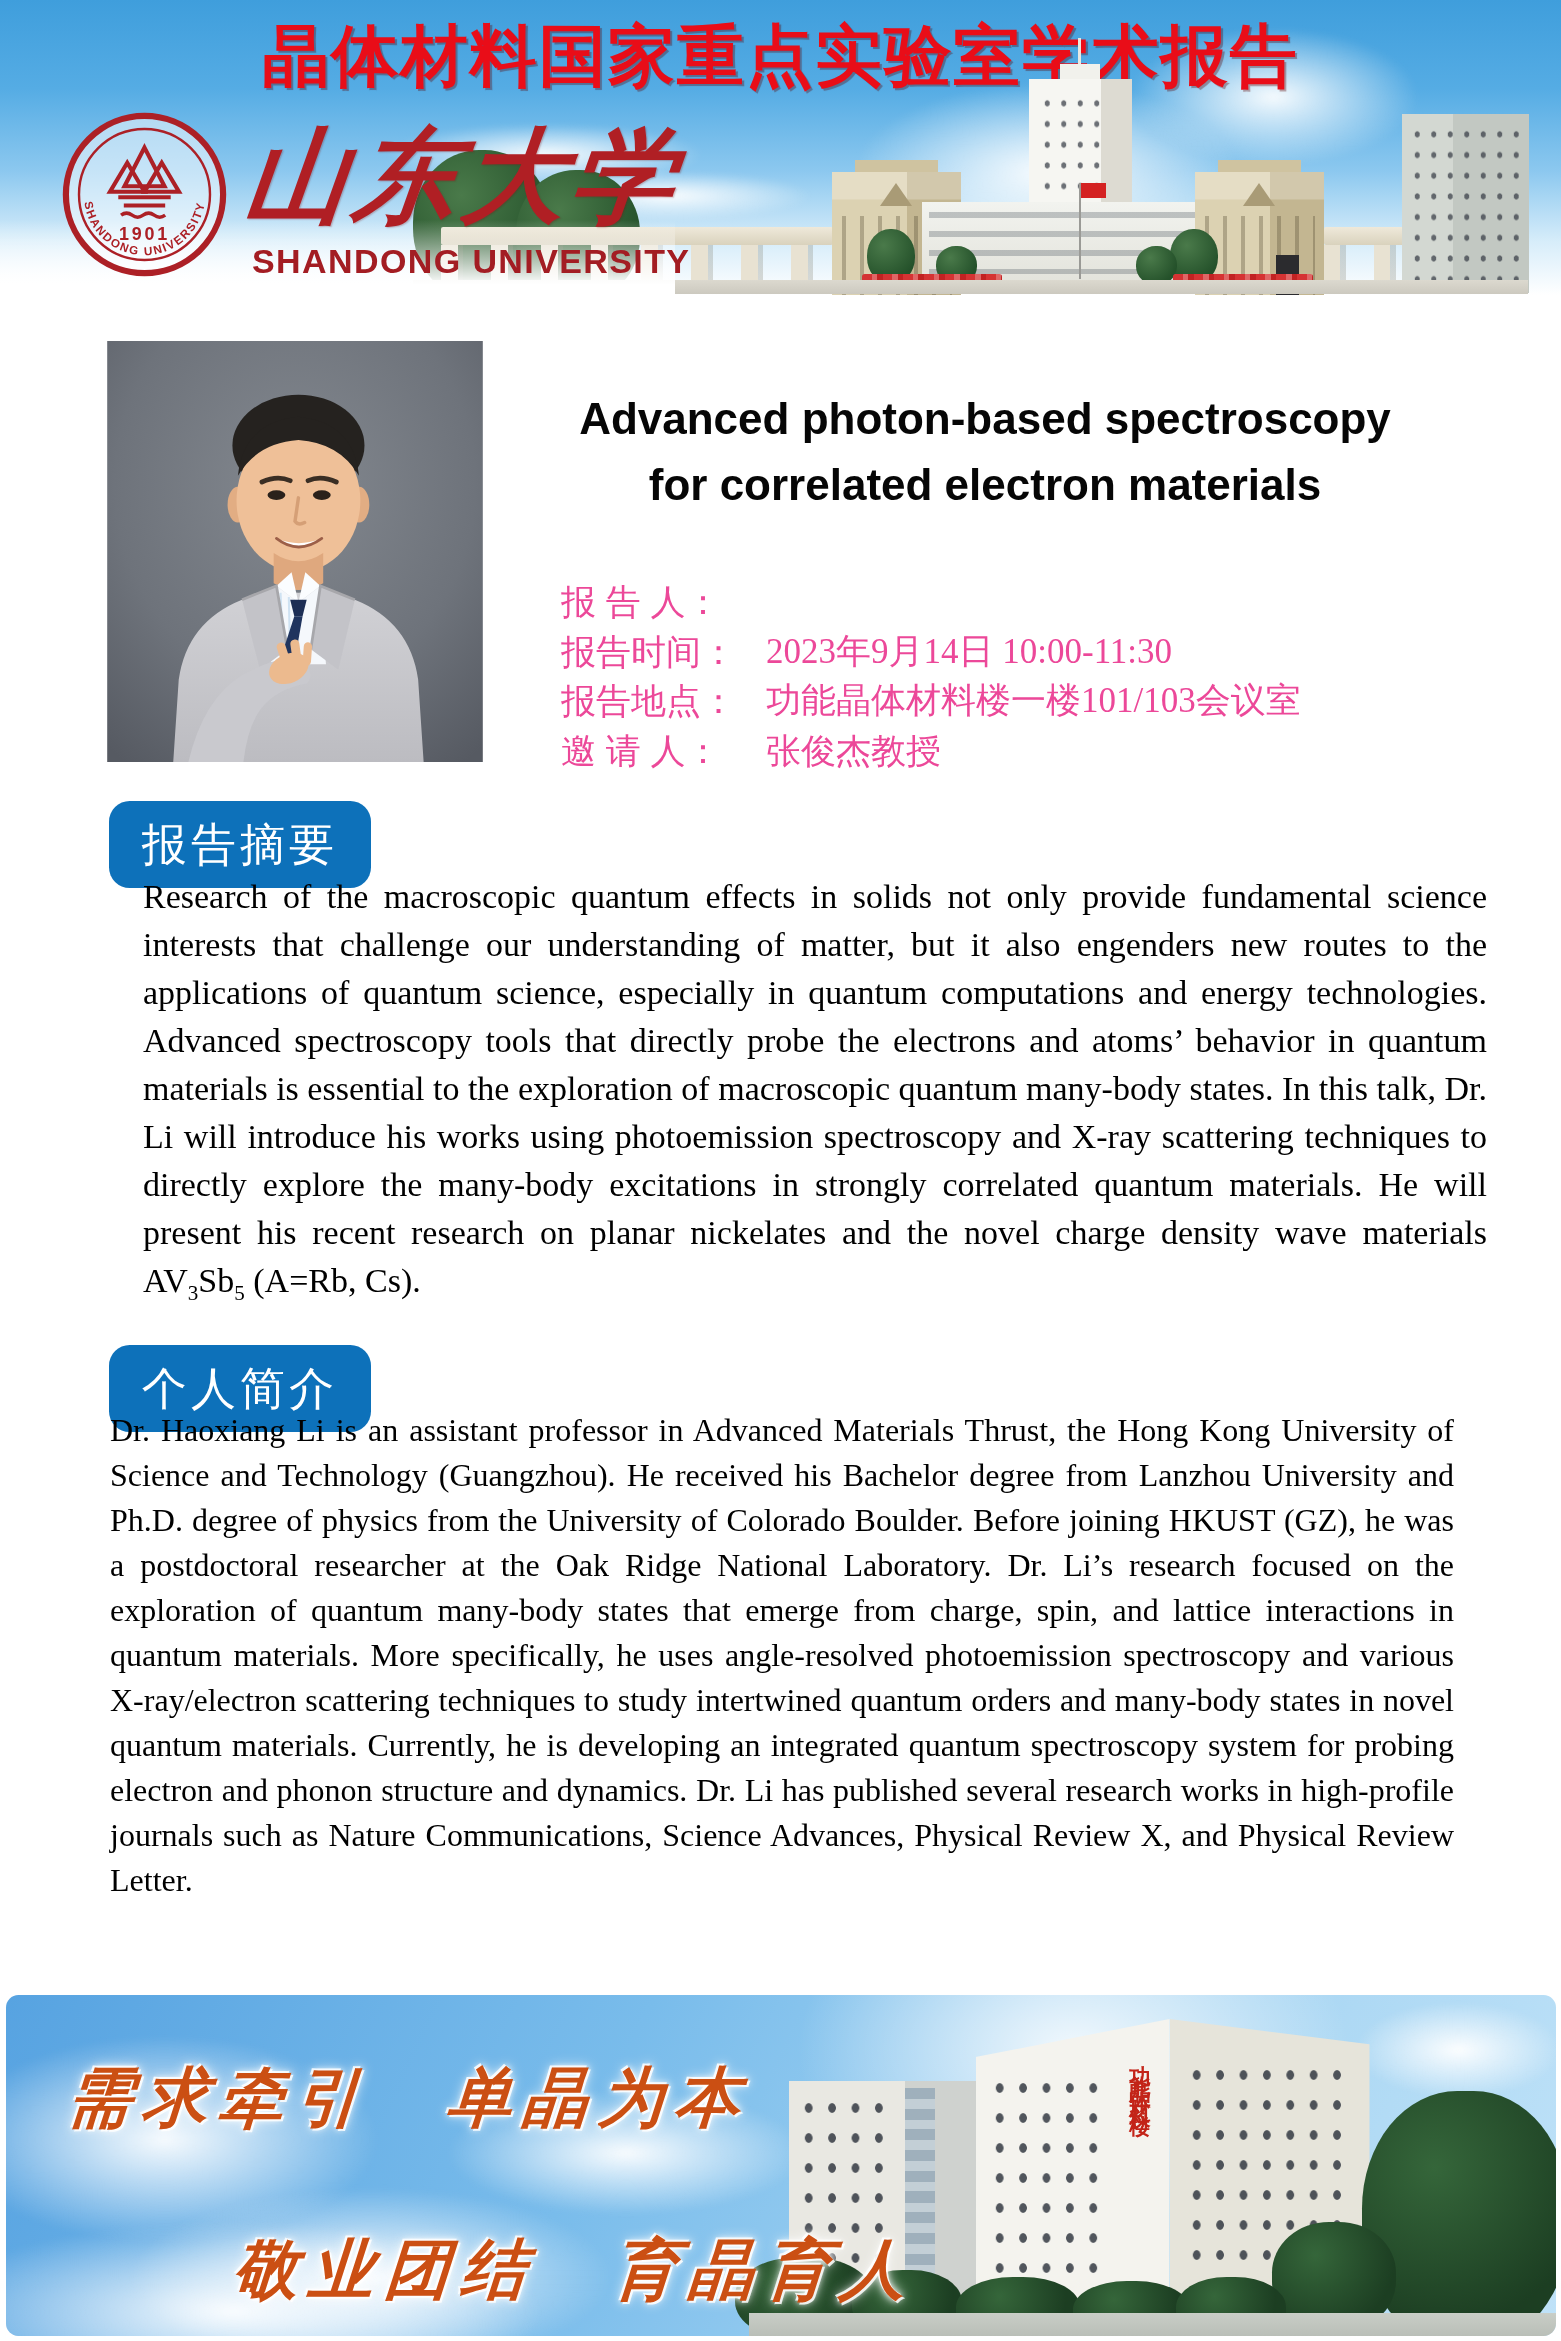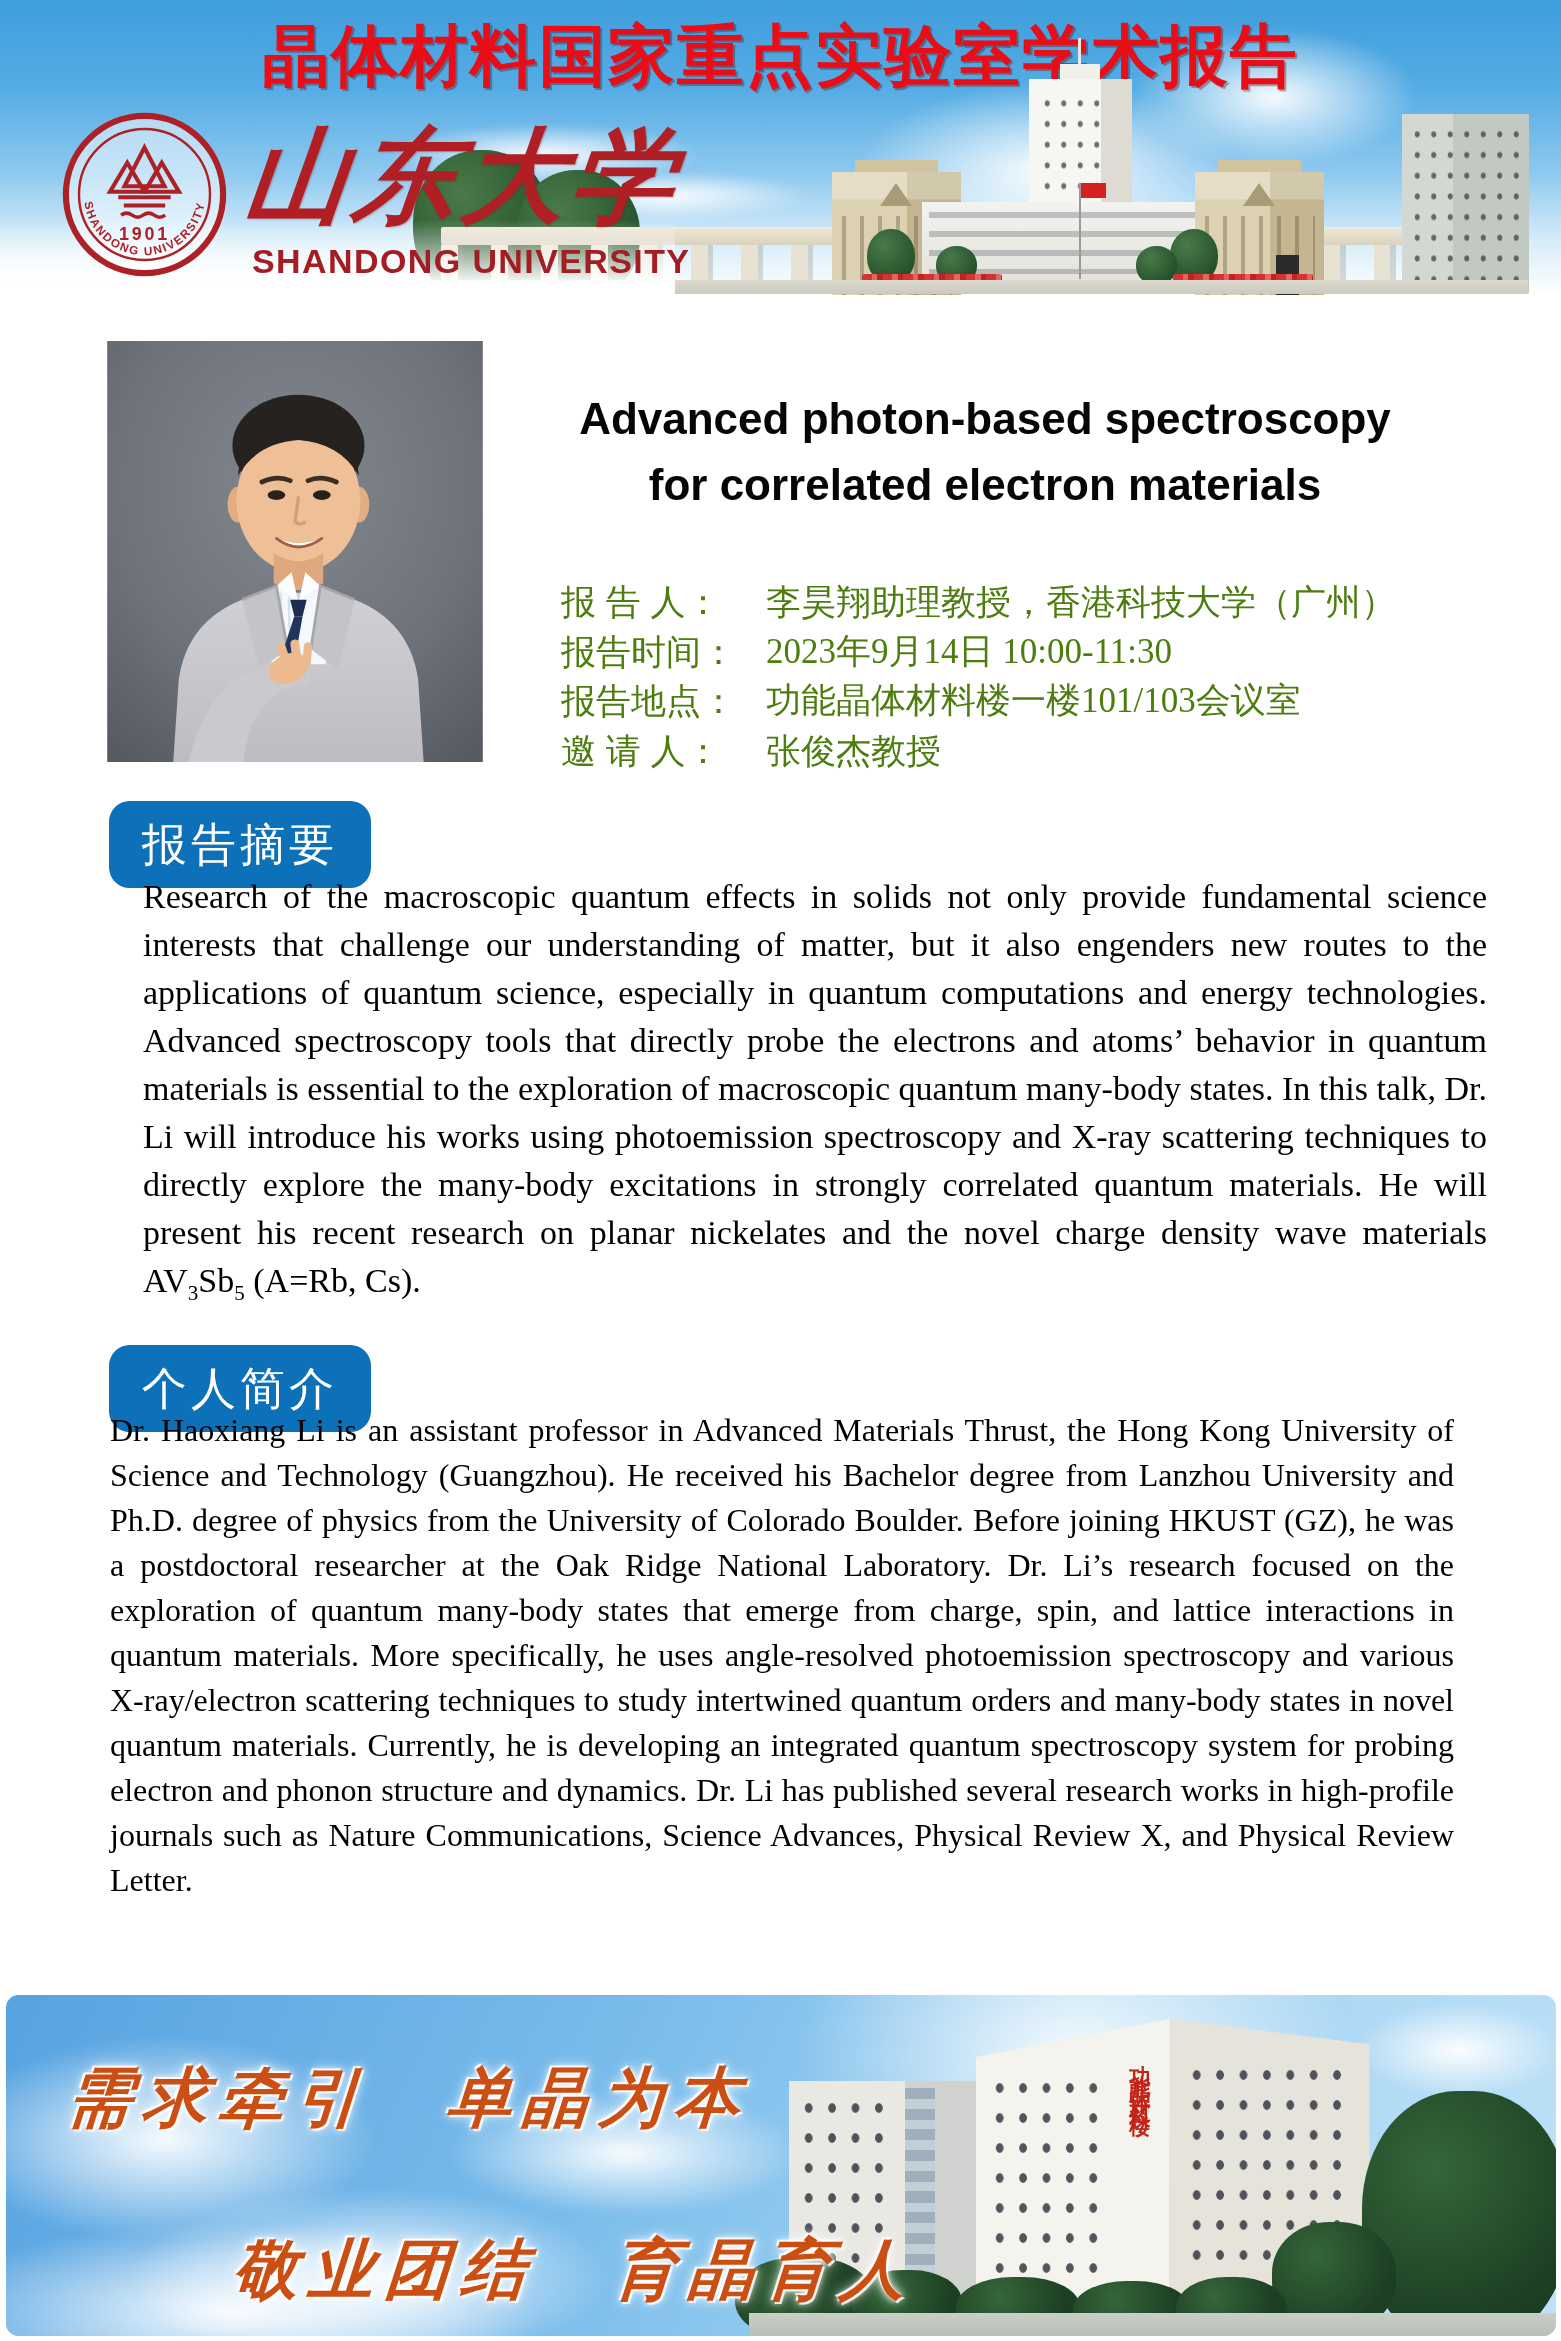--- a/index.html
+++ b/index.html
@@ -83,21 +83,21 @@
   }
 
   
   .photo { position:absolute; left:107px; top:341px; width:376px; height:421px; }
 
   
   .talk-title {
     position:absolute; left:496px; top:386px; width:978px; text-align:center;
     font-size:44px; font-weight:bold; color:#060606; line-height:66px;
   }
-  .details { position:absolute; left:561px; top:582px; width:922px; font-size:35px; color:#4d7c0f; }
+  .details { position:absolute; left:561px; top:582px; width:922px; font-size:35px; color:#ec4899; }
   .detail-row { display:flex; line-height:40px; margin-bottom:9.6px; }
   .detail-label { width:179px; flex:0 0 auto; margin-right:26px; white-space:pre; }
   .detail-value { white-space:nowrap; }
   .detail-row.bold .detail-value { font-weight:normal; font-family:"Liberation Serif","DejaVu Serif",serif; }
 
   
   .section-btn {
     position:absolute; left:109px; width:262px; height:87px; background:#0d71ba;
     border-radius:20.7px; color:#ffffff; font-size:45px; letter-spacing:4.1px;
     display:flex; align-items:center; justify-content:center;
@@ -279,21 +279,20 @@
 </svg>
 
 <div class="talk-title">
   <div>Advanced photon-based spectroscopy</div>
   <div>for correlated electron materials</div>
 </div>
 
 <div class="details">
   <div class="detail-row">
     <span class="detail-label">报 告 人：</span>
-    <span class="detail-value">李昊翔助理教授，香港科技大学（广州）</span>
   </div>
   <div class="detail-row bold">
     <span class="detail-label">报告时间：</span>
     <span class="detail-value">2023年9月14日 10:00-11:30</span>
   </div>
   <div class="detail-row bold">
     <span class="detail-label">报告地点：</span>
     <span class="detail-value">功能晶体材料楼一楼101/103会议室</span>
   </div>
   <div class="detail-row">

